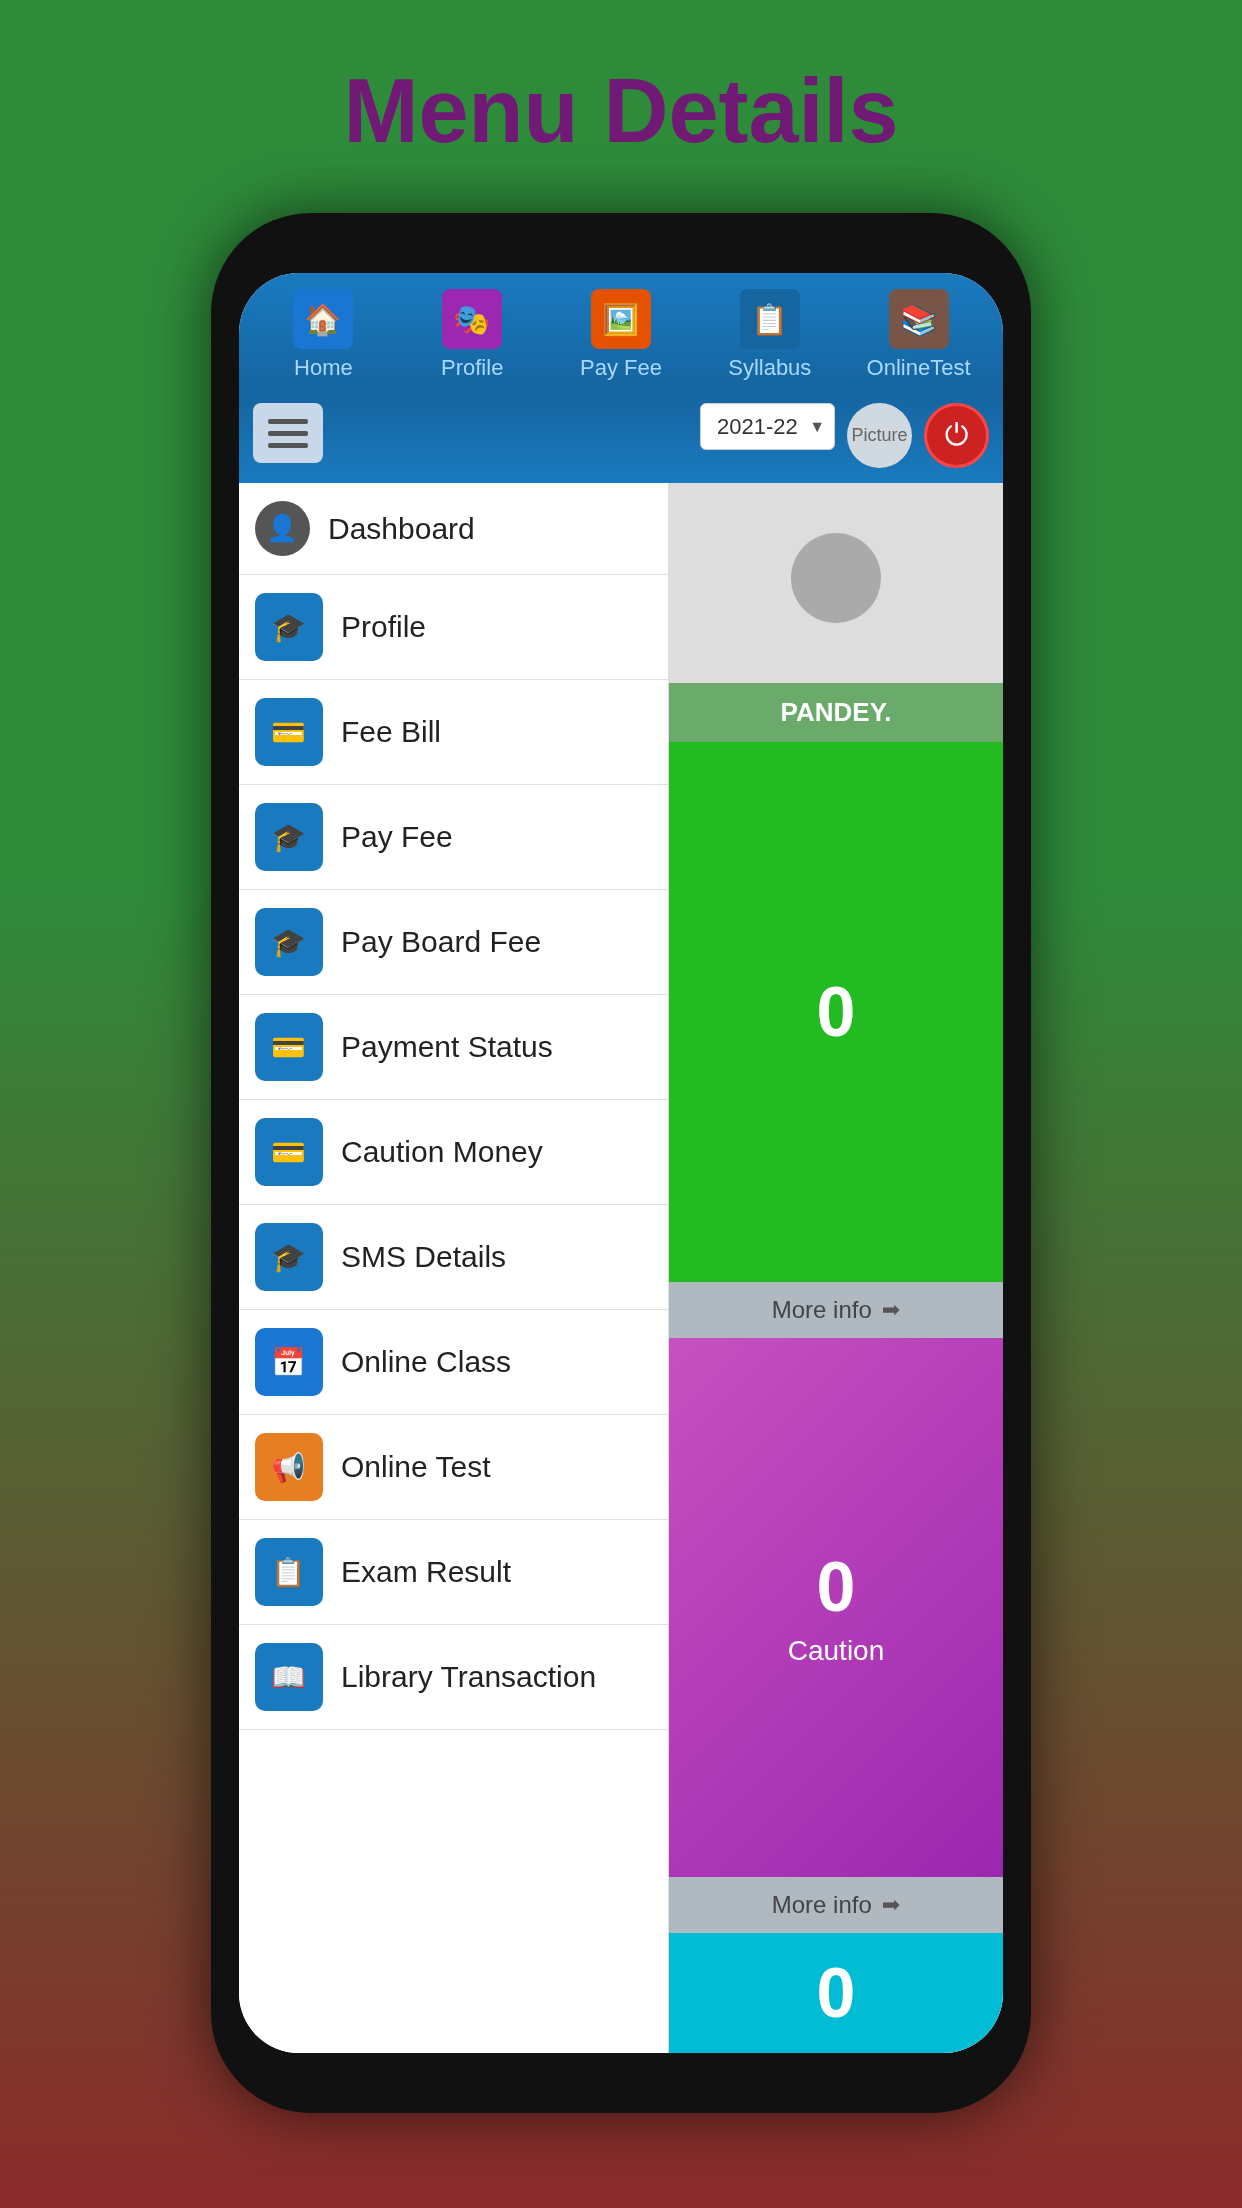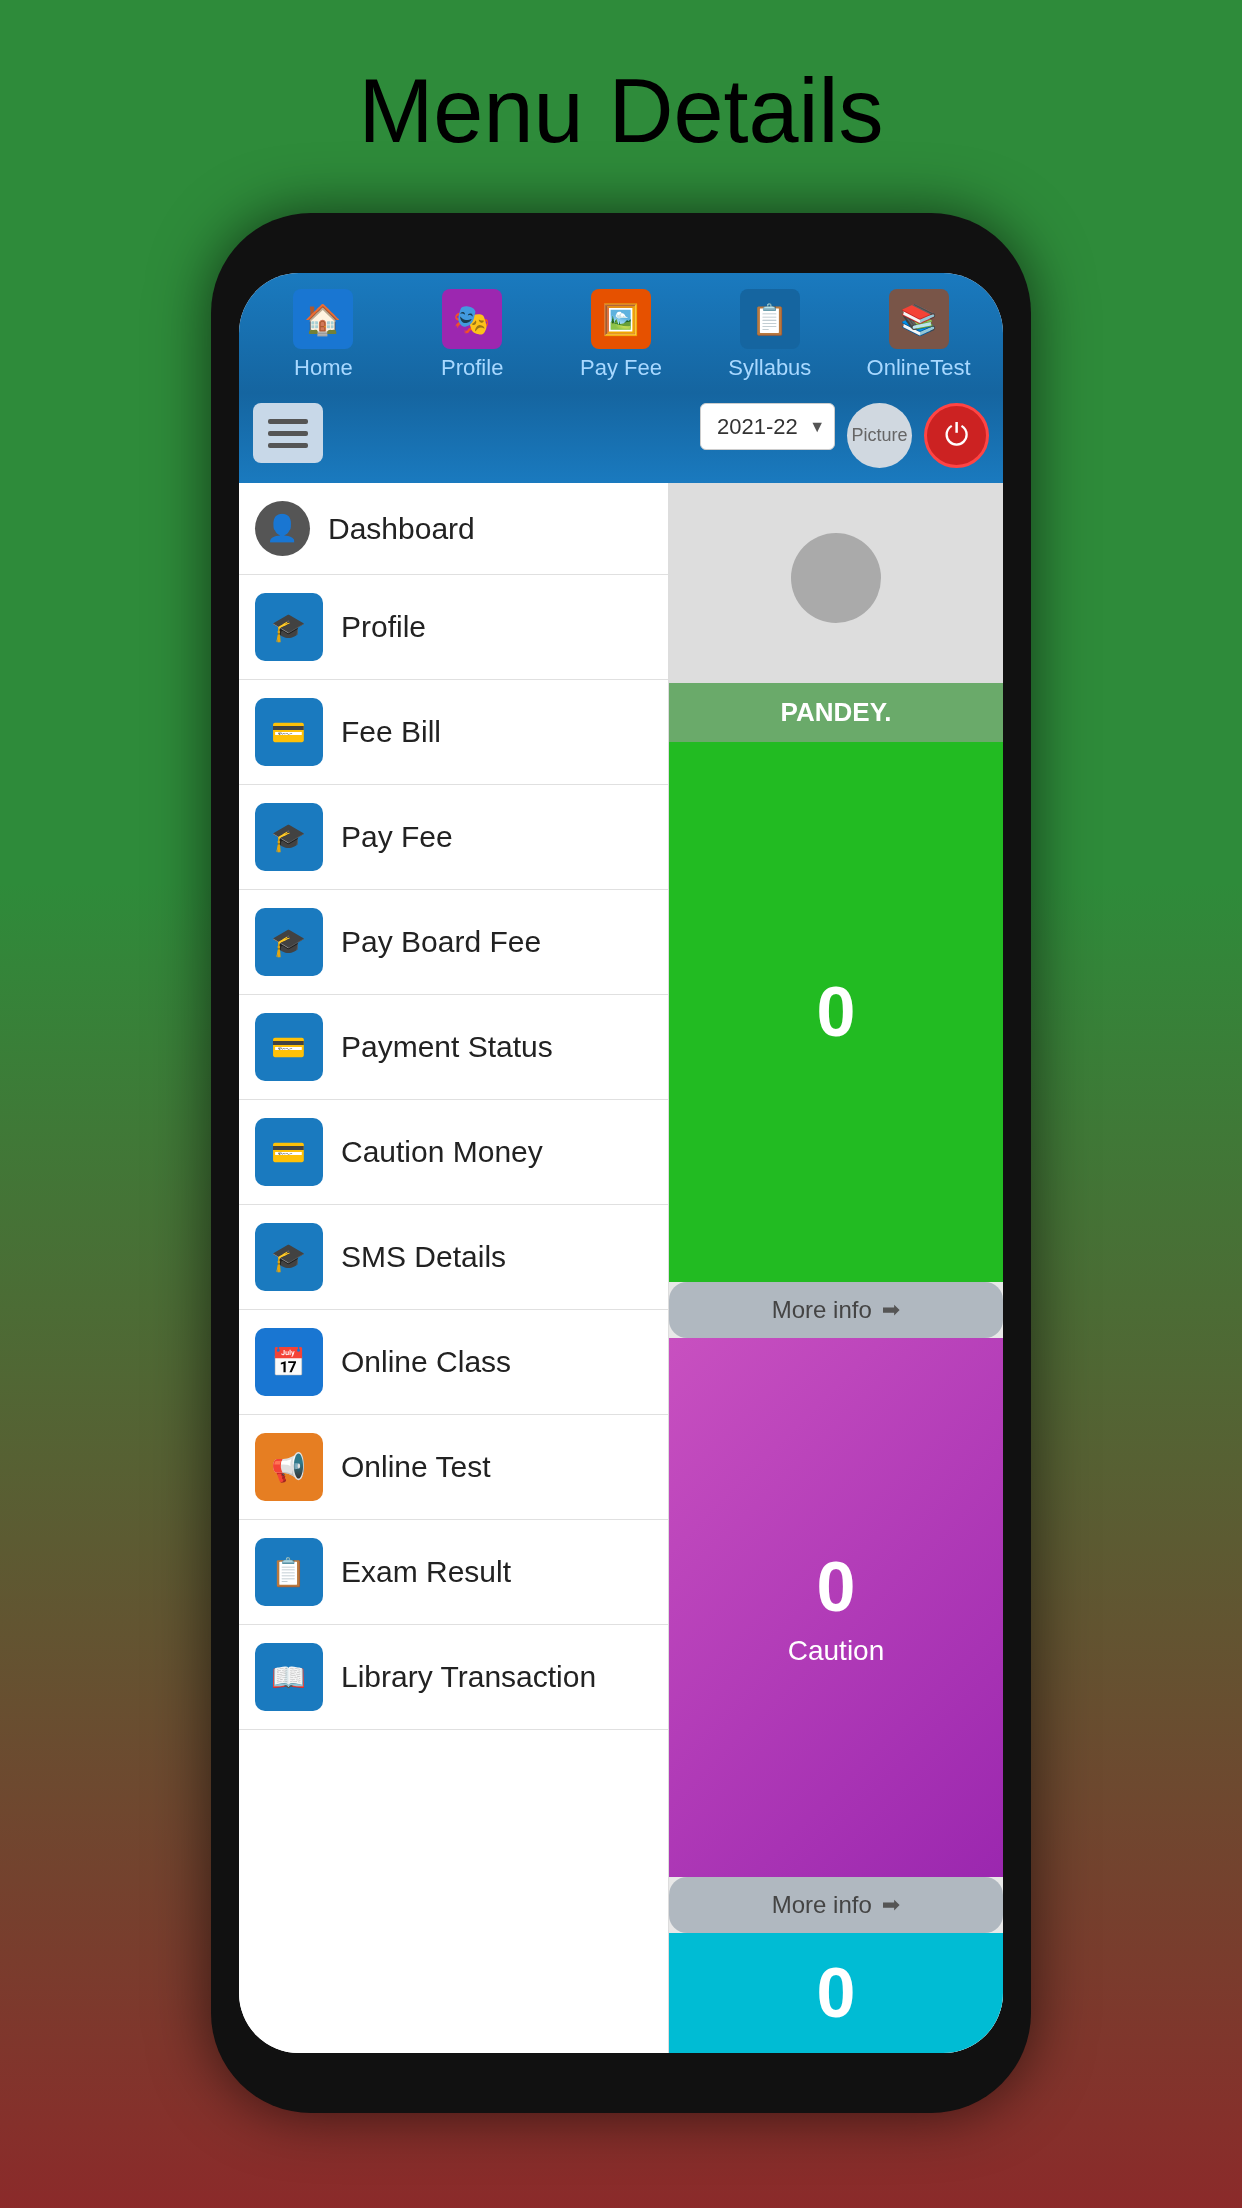--- a/index.html
+++ b/index.html
@@ -9,23 +9,23 @@
       height: 2208px;
       background: linear-gradient(to bottom, #2e8b3a 0%, #2e8b3a 40%, #8b2a2a 100%);
       display: flex;
       flex-direction: column;
       align-items: center;
       font-family: Arial, sans-serif;
       overflow: hidden;
     }
 
     .page-title {
-      color: #000000;
+      color: #701a75;
       font-size: 90px;
-      font-weight: 400;
+      font-weight: 700;
       text-align: center;
       padding: 60px 0 50px;
       width: 100%;
     }
 
     .phone-wrapper {
       position: relative;
       width: 820px;
       height: 1900px;
       background: #111;
@@ -302,21 +302,20 @@
     }
 
     .more-info-btn {
       background: #b0b8c0;
       padding: 14px;
       display: flex;
       align-items: center;
       justify-content: center;
       gap: 10px;
       cursor: pointer;
-      border-radius: 18px;
     }
 
     .more-info-text {
       font-size: 24px;
       color: #444;
     }
 
     .more-info-arrow {
       color: #555;
       font-size: 22px;

